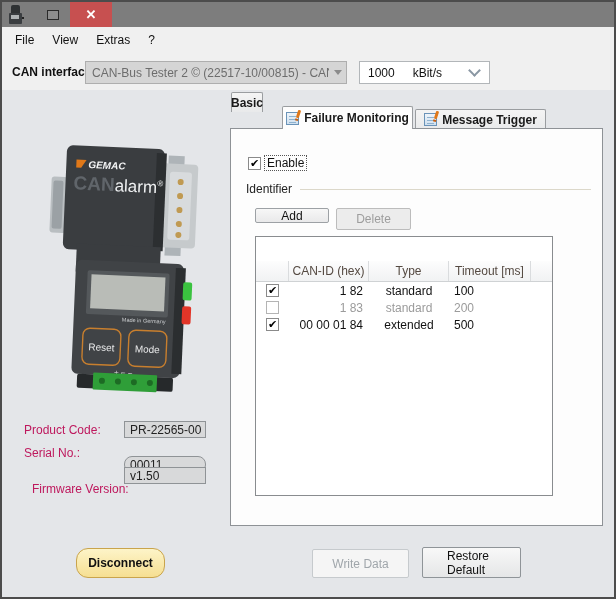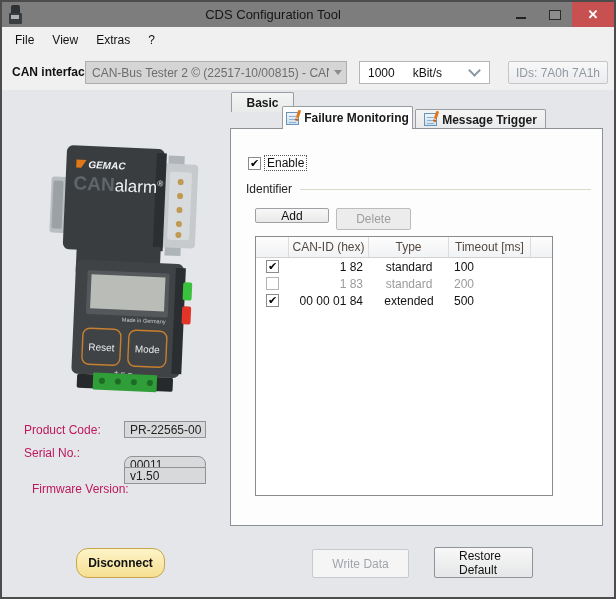--- a/index.html
+++ b/index.html
@@ -48,54 +48,53 @@
   .cb.checked{color:#000;}
   .enable-lbl{font-size:12px;color:#111;border:1px dotted #555;padding:0 2px;margin-left:3px;}
   .group-row{position:absolute;left:15px;top:53px;width:345px;display:flex;align-items:center;}
   .group-lbl{font-size:12px;color:#222;white-space:nowrap;}
   .group-line{flex:1;height:1px;background:#dcd8ca;margin-left:8px;}
   .btn{box-sizing:border-box;border:1px solid #9da1a5;border-radius:2px;background:linear-gradient(#f7f7f7,#e9e9ea);font-size:12px;color:#111;display:flex;align-items:center;justify-content:center;cursor:pointer;font-family:"Liberation Sans",sans-serif;}
   .btn.add{position:absolute;left:24px;top:79px;width:74px;height:15px;}
   .btn.del{position:absolute;left:105px;top:79px;width:75px;height:22px;background:#ececec;color:#9d9d9d;border-color:#bcbcbc;cursor:default;}
   
   .grid{position:absolute;left:24px;top:107px;width:298px;height:260px;background:#fff;border:1px solid #898c8f;box-sizing:border-box;overflow:hidden;}
-  .grid-head{display:flex;height:20px;background:linear-gradient(#fdfdfd,#f1f2f3);border-bottom:1px solid #cfd2d4;}
+  .grid-head{display:flex;height:20px;background:linear-gradient(#fdfdfd,#f1f2f3);border-bottom:1px solid #cfd2d4;margin-top:24px;}
   .gh{box-sizing:border-box;border-right:1px solid #dadcde;font-size:12px;color:#554a42;display:flex;align-items:center;justify-content:center;}
   .gh.c0{width:33px;}.gh.c1{width:80px;}.gh.c2{width:80px;}.gh.c3{width:82px;}
   .grow{display:flex;height:17px;align-items:center;font-size:12px;color:#111;}
   .grow.row-disabled .gc{color:#9b9b9b;}
   .gc{box-sizing:border-box;}
   .gc.c0{width:33px;display:flex;justify-content:center;}
   .gc.c1{width:80px;text-align:right;padding-right:6px;}
   .gc.c2{width:80px;text-align:center;}
   .gc.c3{width:82px;padding-left:5px;}
   .grow .cb{width:13px;height:13px;}
   .grow.row-disabled .cb{border-color:#b4b4b4;}
   
   .info-lbl{position:absolute;font-size:12px;color:#be185d;left:22px;text-align:right;}
   .info-box{position:absolute;left:122px;width:82px;height:17px;background:#d8d9da;border:1px solid #8f9396;box-sizing:border-box;font-size:12px;color:#222;display:flex;align-items:center;padding-left:5px;}
   
   .btn-disconnect{position:absolute;left:74px;top:458px;width:89px;height:30px;background:linear-gradient(#fdf4c8,#f6df92);border:1px solid #c9a44c;border-radius:12px;box-sizing:border-box;font-size:12px;font-weight:bold;color:#111;display:flex;align-items:center;justify-content:center;cursor:pointer;}
   .btn-write{position:absolute;left:310px;top:459px;width:97px;height:29px;background:#f5f5f5;border:1px solid #c6cacd;border-radius:2px;box-sizing:border-box;font-size:12px;color:#a0a6ab;display:flex;align-items:center;justify-content:center;}
-  .btn-restore{position:absolute;left:432px;top:457px;width:99px;height:31px;background:linear-gradient(#f8f8f8,#e5e6e7);border:1px solid #8f9498;border-radius:2px;box-sizing:border-box;font-size:12px;color:#111;display:flex;align-items:center;justify-content:center;cursor:pointer;padding-left:24px;}
+  .btn-restore{position:absolute;left:420px;top:457px;width:99px;height:31px;background:linear-gradient(#f8f8f8,#e5e6e7);border:1px solid #8f9498;border-radius:2px;box-sizing:border-box;font-size:12px;color:#111;display:flex;align-items:center;justify-content:center;cursor:pointer;padding-left:24px;}
   
   .device{position:absolute;left:44px;top:44px;width:172px;height:262px;transform:rotate(2.5deg);}
 </style>
 </head>
 <body>
 
 <div id="window">
 
   <div class="titlebar">
     <div class="app-icon">
         <span class="t"></span>
         <span class="b"></span>
         <span class="s"></span>
       </div>
-    <div class="title">CDS Configuration Tool</div>
     <div class="winbtns">
       <div class="winbtn min">
           <span></span>
         </div>
       <div class="winbtn max">
           <span></span>
         </div>
       <div class="winbtn close">✕</div>
     </div>
   </div>
@@ -113,21 +112,20 @@
       <div class="val">CAN-Bus Tester 2 © (22517-10/00815) - CAN 1</div>
       <div class="arr">
           <span class="tri-down"></span>
         </div>
     </div>
     <div class="combo-baud">
       <span class="v1">1000</span>
       <span class="v2">kBit/s</span>
       <span class="chev"></span>
     </div>
-    <div class="ids-btn">IDs: 7A0h 7A1h</div>
   </div>
 
   <div class="content">
 
     <svg class="device" viewBox="0 0 172 262">
       <rect x="2" y="46" width="16" height="56" rx="3" fill="#b9bec1"></rect>
       <rect x="4" y="50" width="10" height="48" rx="2" fill="#9ba1a5"></rect>
 
       <g>
         <rect x="118" y="20" width="16" height="12" fill="#aeb4b8"></rect>
@@ -177,21 +175,21 @@
       <g>
         <rect x="36" y="242" width="96" height="14" rx="2" fill="#26292b"></rect>
         <rect x="52" y="240" width="64" height="17" rx="1" fill="#2f9e38"></rect>
         <circle cx="61" cy="248" r="3" fill="#1d6b24"></circle>
         <circle cx="77" cy="248" r="3" fill="#1d6b24"></circle>
         <circle cx="93" cy="248" r="3" fill="#1d6b24"></circle>
         <circle cx="109" cy="248" r="3" fill="#1d6b24"></circle>
       </g>
     </svg>
 
-    <div class="tab" style="left:229px;top:2px;width:63px;height:20px;">
+    <div class="tab" style="left:229px;top:2px;width:32px;height:20px;">
       <span>Basic</span>
     </div>
     <div class="tab active" style="left:280px;top:16px;width:131px;height:23px;">
       <span class="tabicon">
           <i class="l1"></i>
           <i class="l2"></i>
           <i class="l3"></i>
           <span class="pin"></span>
         </span>
       <span>Failure Monitoring</span>

